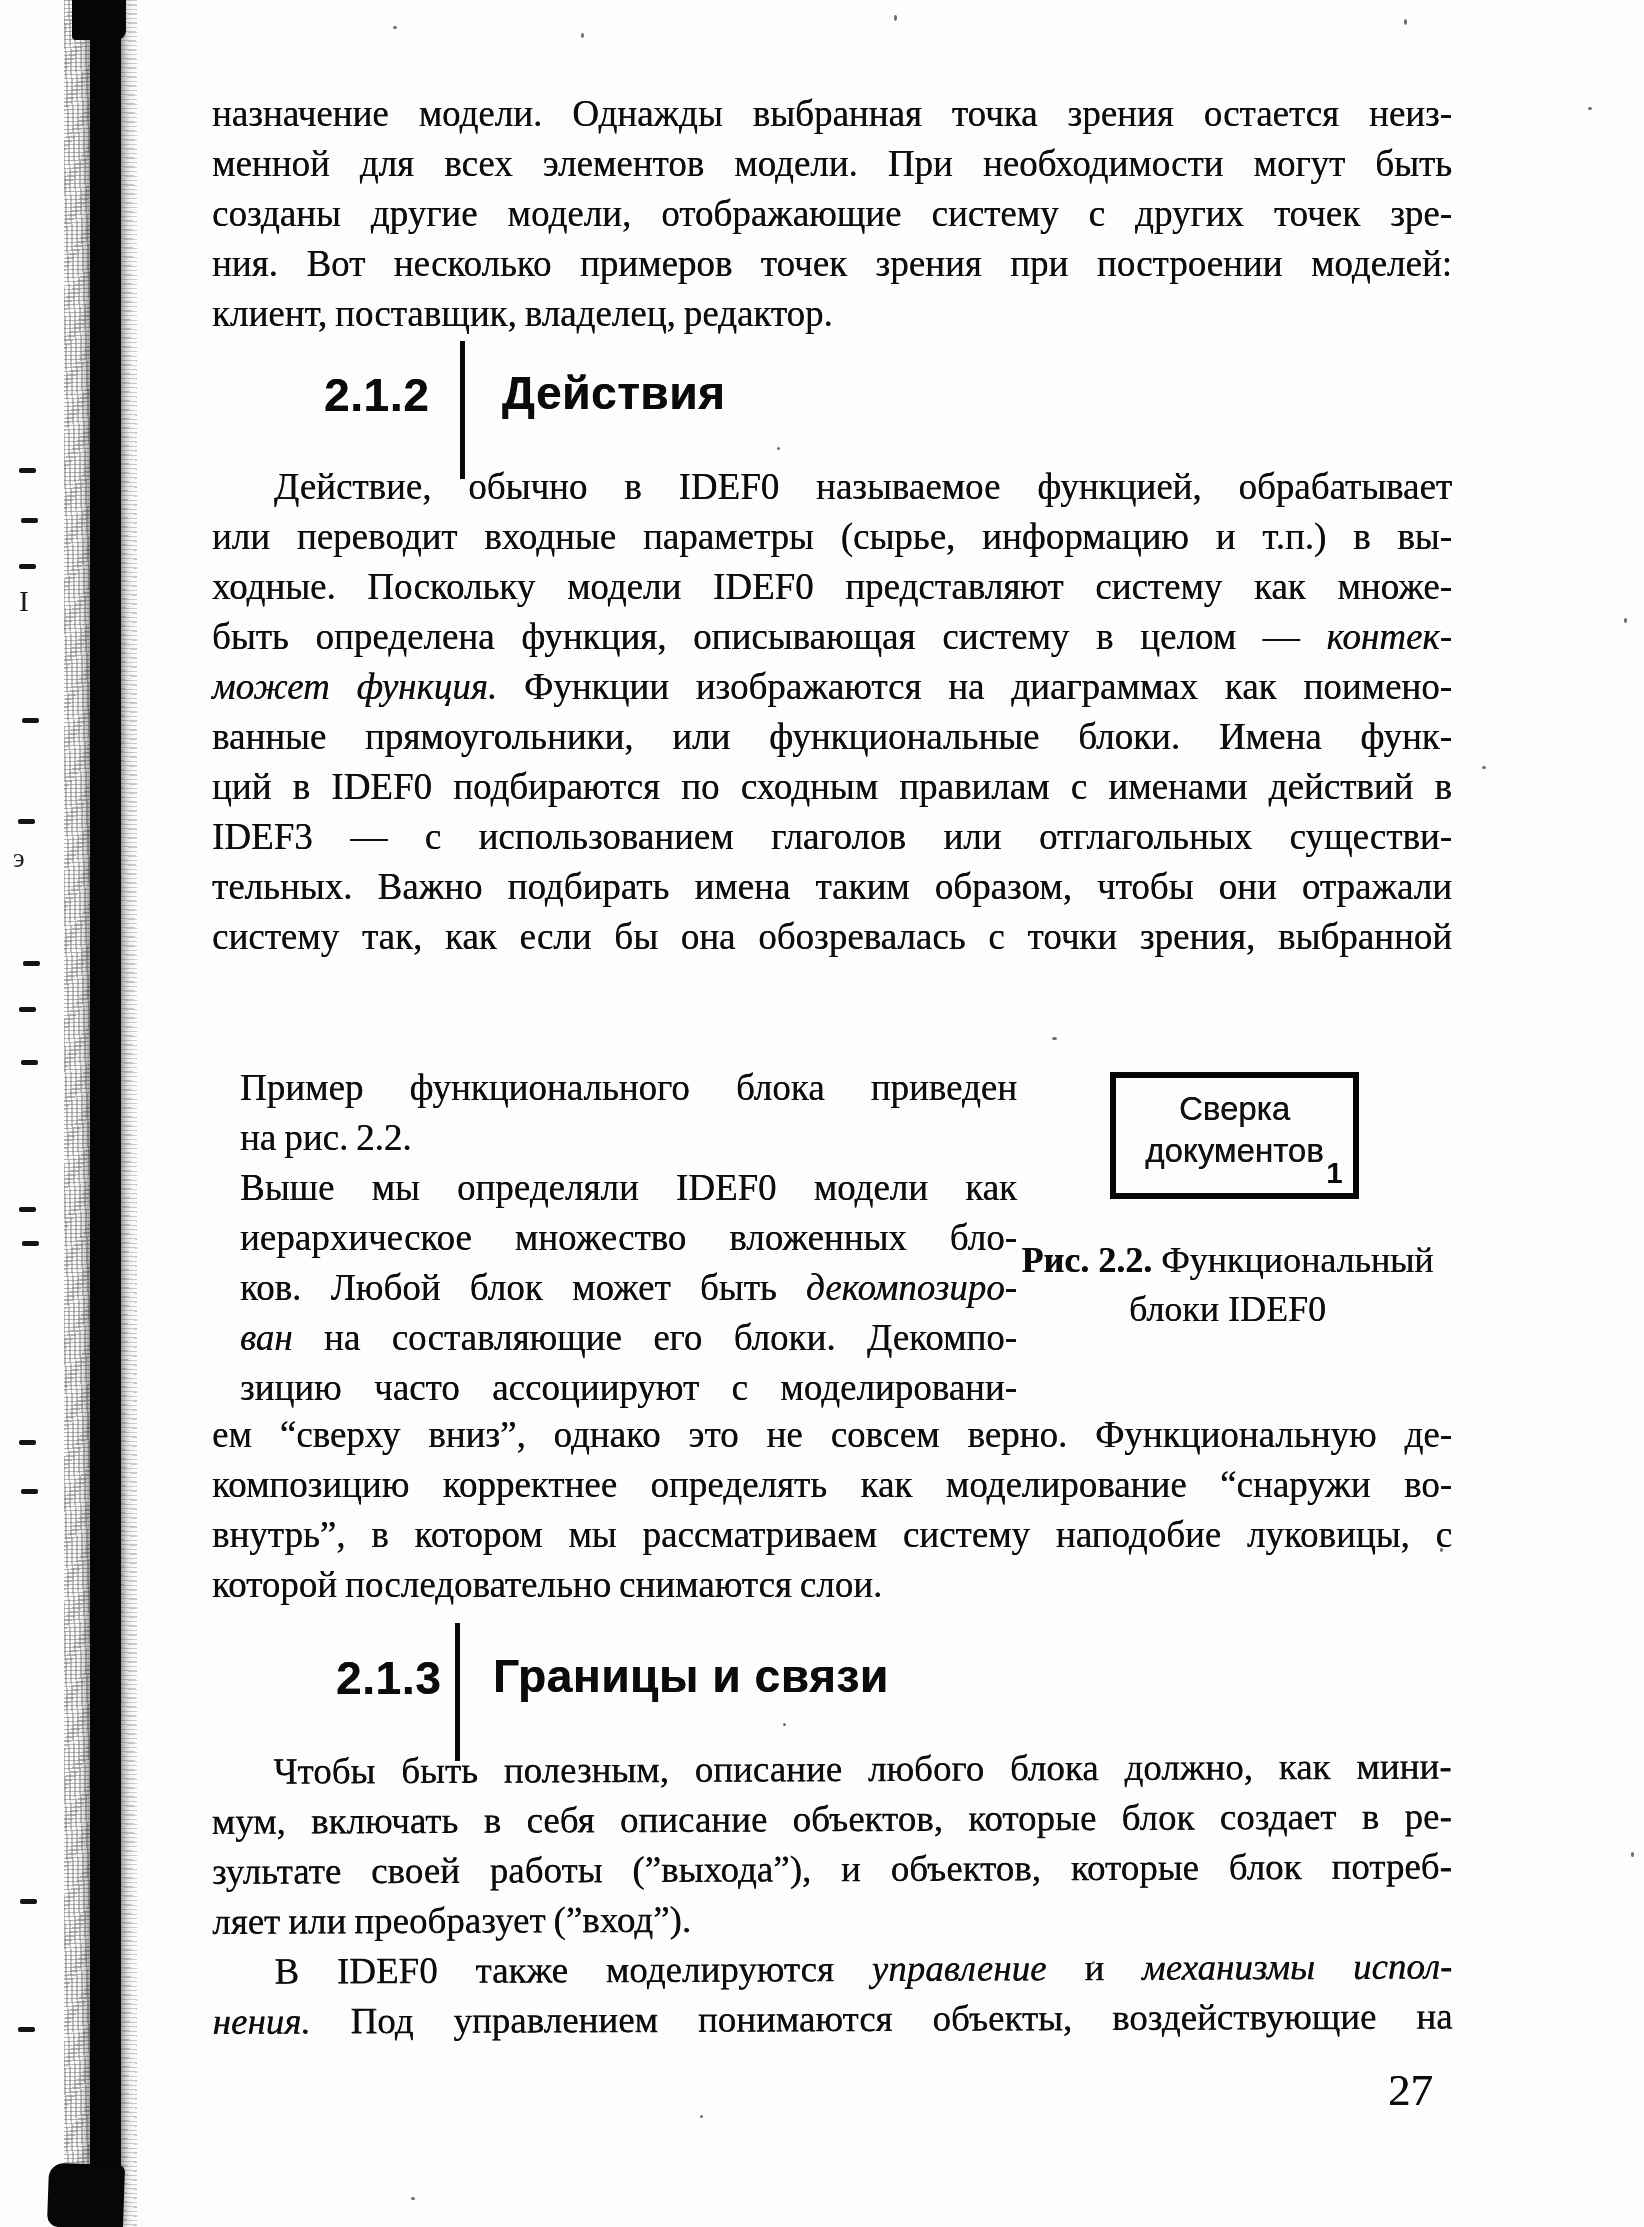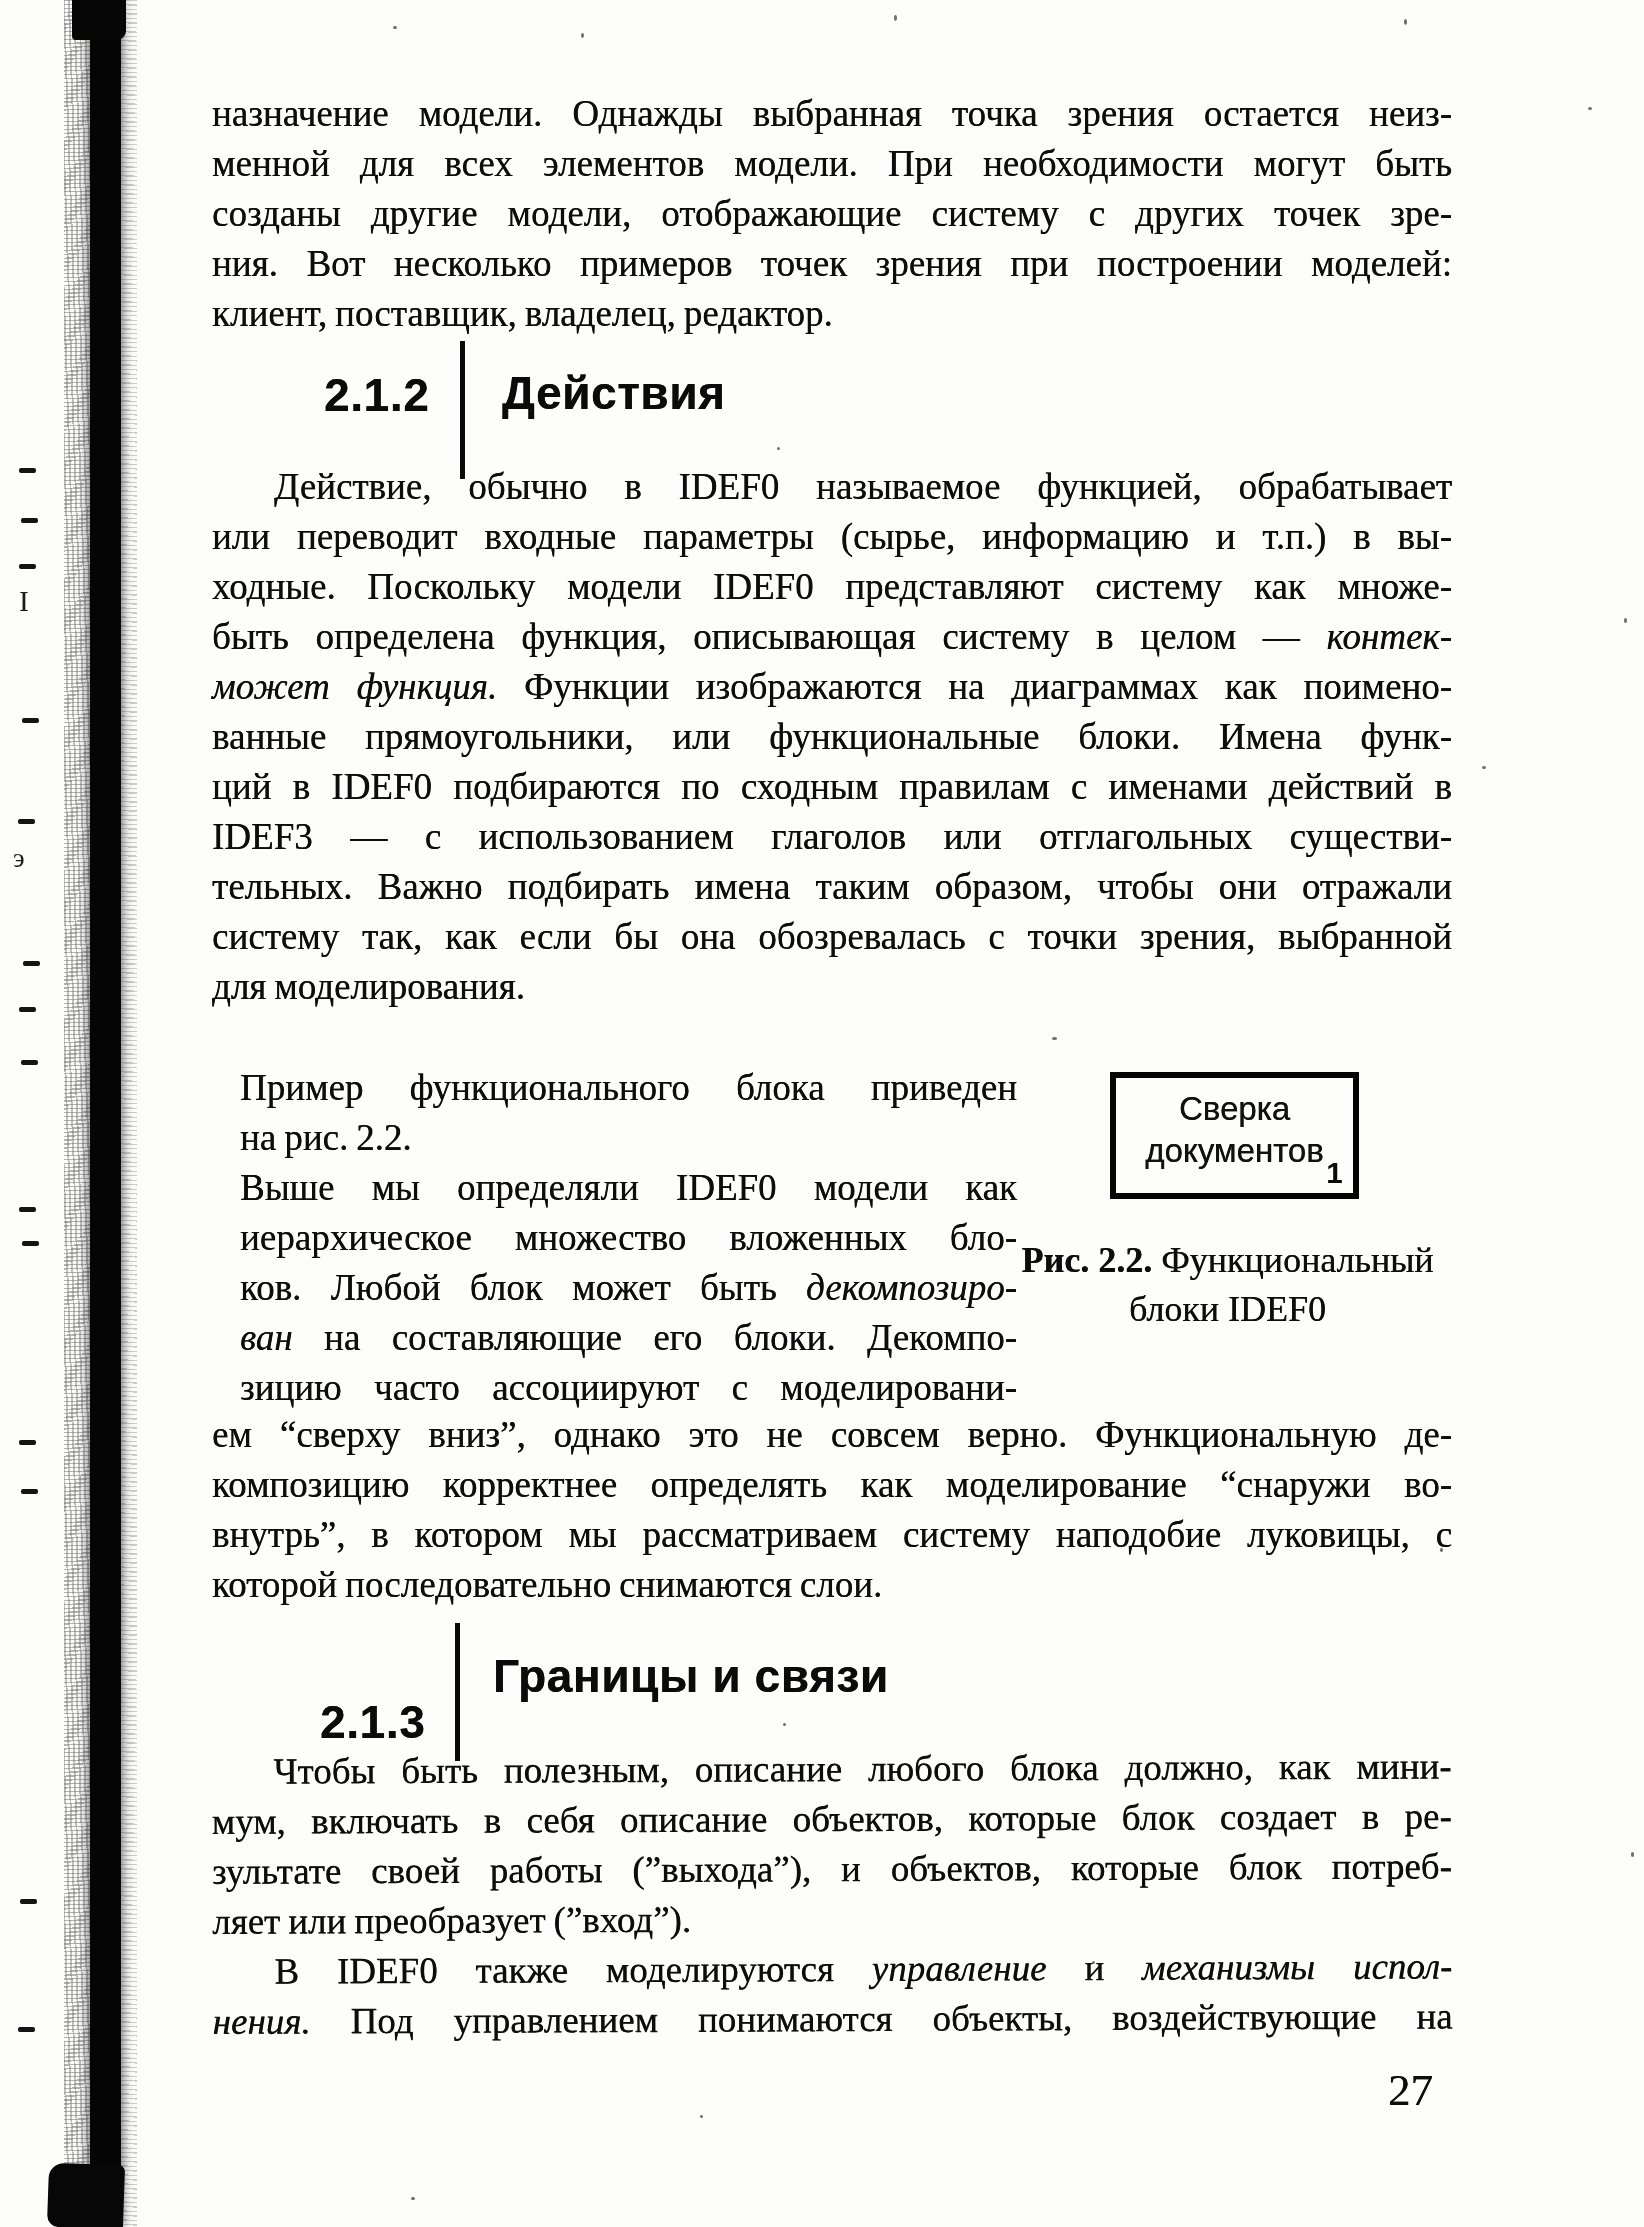--- a/index.html
+++ b/index.html
@@ -44,21 +44,21 @@
   
   .h-num,.h-title{
     position:absolute; font-family:"Liberation Sans", sans-serif; font-weight:700;
     font-size:46px; line-height:54px; color:#0b0b0b; letter-spacing:0.6px;
     text-shadow:0.3px 0.3px 0 #111;
   }
   .h-bar{position:absolute; width:4.5px; background:#0a0a0a;}
   #h212-num{left:324px; top:368px;}
   #h212-bar{left:460px; top:341px; height:138px;}
   #h212-title{left:502px; top:366px;}
-  #h213-num{left:320px; top:1651px;margin-top:44px;}
+  #h213-num{left:336px; top:1651px;}
   #h213-bar{left:455px; top:1623px; height:138px;}
   #h213-title{left:493px; top:1649px;}
   
   #figure-box{
     position:absolute; left:1110px; top:1072px; width:249px; height:127px;
     border:6.4px solid #050505; box-sizing:border-box; background:#fdfdfb;
   }
   .fig-label{
     position:absolute; left:0; right:0; top:10.3px;
     font-family:"Liberation Sans", sans-serif; font-size:33px; line-height:42px;
@@ -142,21 +142,20 @@
       <div class="line ind">Действие, обычно в IDEF0 называемое функцией, обрабатывает</div>
       <div class="line">или переводит входные параметры (сырье, информацию и т.п.) в вы-</div>
       <div class="line">ходные. Поскольку модели IDEF0 представляют систему как множе-</div>
       <div class="line">быть определена функция, описывающая систему в целом — <i>контек-</i></div>
       <div class="line"><i>может функция.</i> Функции изображаются на диаграммах как поимено-</div>
       <div class="line">ванные прямоугольники, или функциональные блоки. Имена функ-</div>
       <div class="line">ций в IDEF0 подбираются по сходным правилам с именами действий в</div>
       <div class="line">IDEF3 — с использованием глаголов или отглагольных существи-</div>
       <div class="line">тельных. Важно подбирать имена таким образом, чтобы они отражали</div>
       <div class="line">систему так, как если бы она обозревалась с точки зрения, выбранной</div>
-      <div class="line line-end">для моделирования.</div>
     </div>
   <div class="para" id="para-narrow">
       <div class="line">Пример функционального блока приведен</div>
       <div class="line line-end">на рис. 2.2.</div>
       <div class="line">Выше мы определяли IDEF0 модели как</div>
       <div class="line">иерархическое множество вложенных бло-</div>
       <div class="line">ков. Любой блок может быть <i>декомпозиро-</i></div>
       <div class="line"><i>ван</i> на составляющие его блоки. Декомпо-</div>
       <div class="line">зицию часто ассоциируют с моделировани-</div>
     </div>

